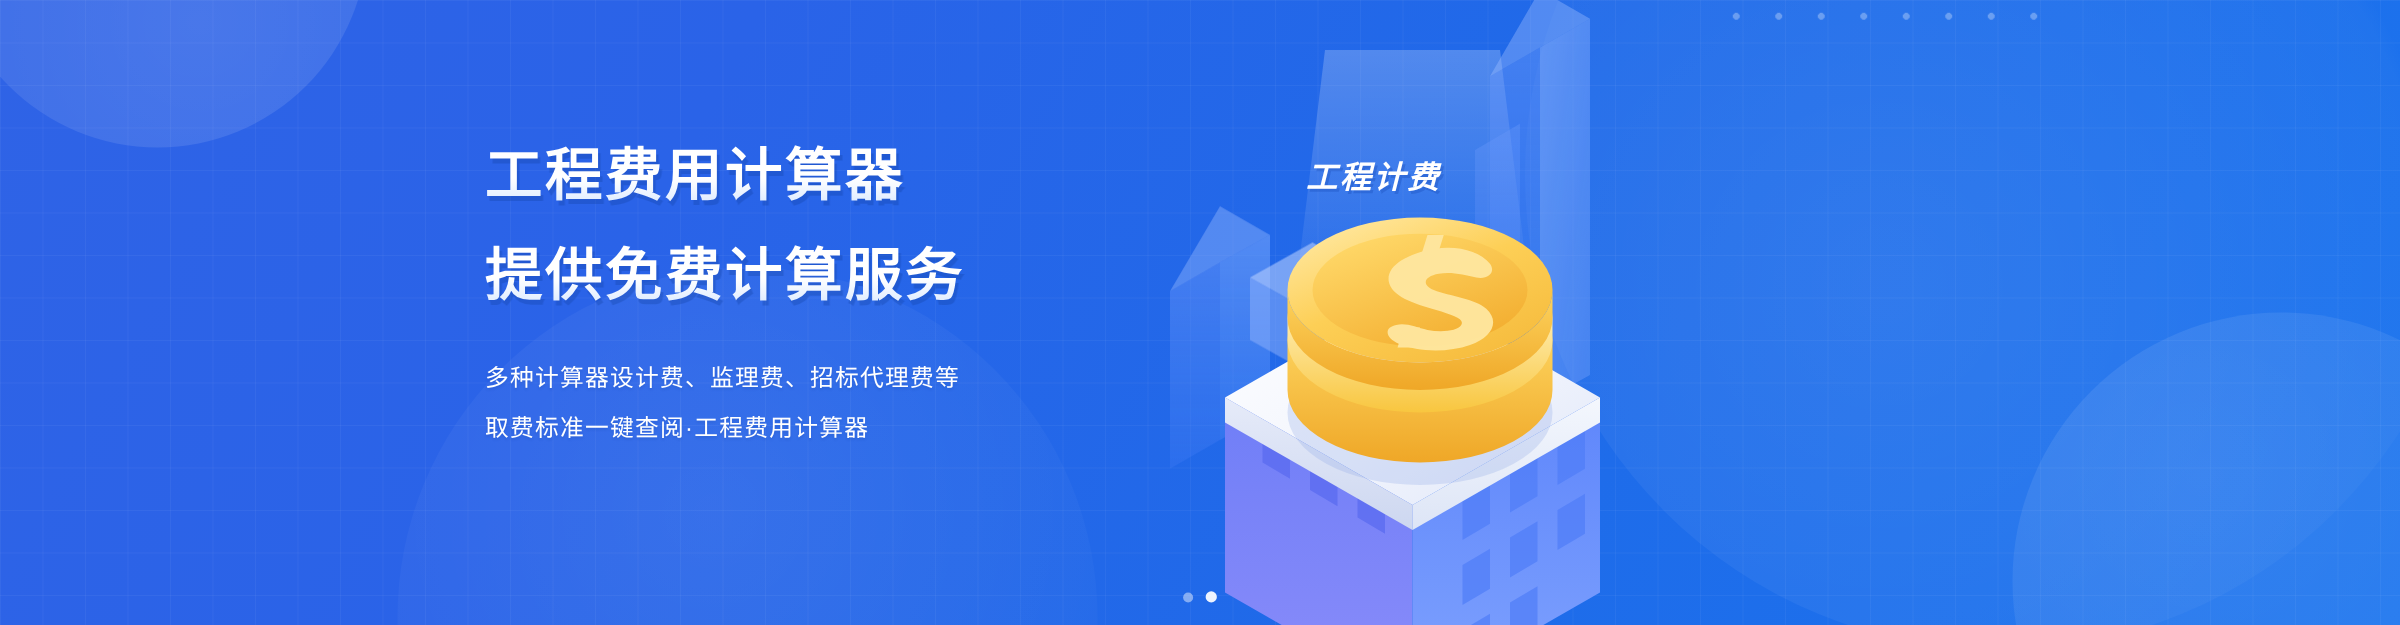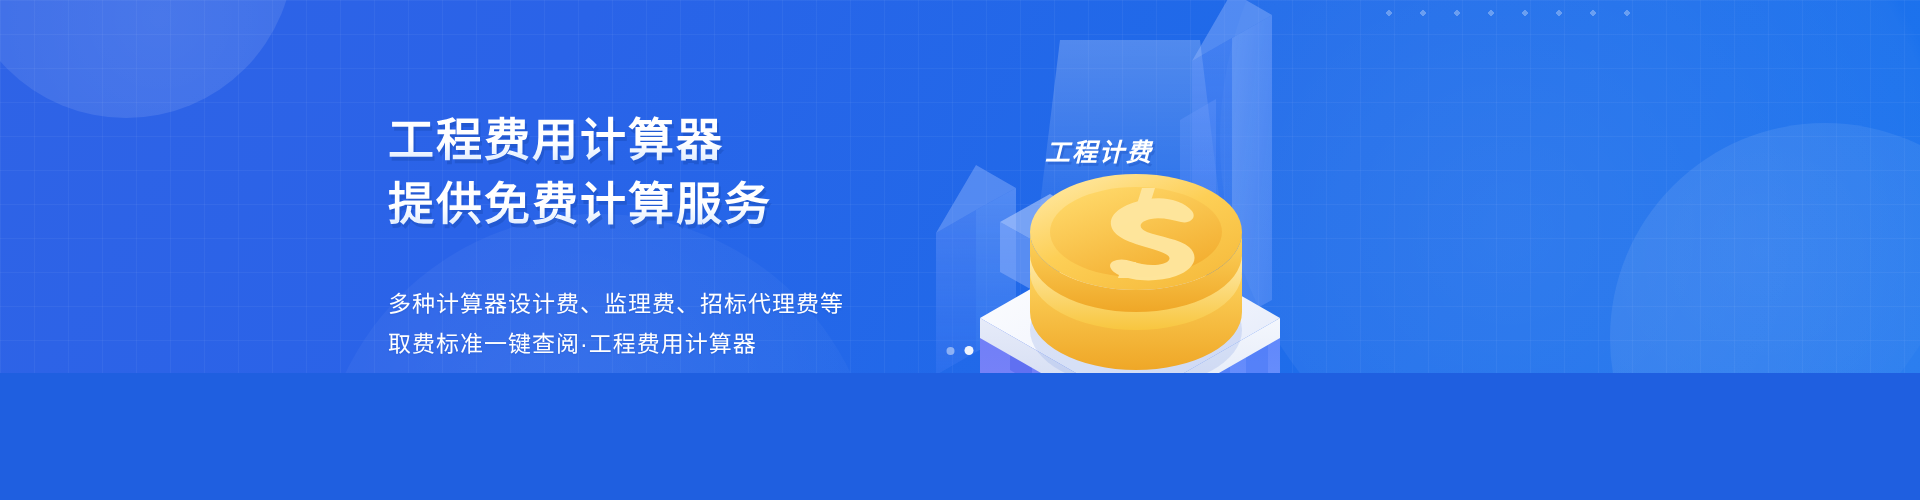--- a/index.html
+++ b/index.html
@@ -6,21 +6,21 @@
   html, body {
     margin: 0;
     padding: 0;
     background: #1f5fe0;
   }
   * { box-sizing: border-box; }
 
   .banner {
     position: relative;
     width: 1920px;
-    height: 373px;
+    height: 500px;
     overflow: hidden;
     font-family: "Liberation Sans", "DejaVu Sans", sans-serif;
     background: linear-gradient(118deg, #2f63e6 0%, #2a63e8 28%, #1f6ae9 60%, #1b74ee 100%);
   }
 
   
   .bg-grid {
     position: absolute;
     inset: 0;
     background-image:
@@ -100,25 +100,25 @@
     letter-spacing: 2px;
     color: #ffffff;
     background: linear-gradient(180deg, #ffffff 0%, #ffffff 54%, #d5e6ff 100%);
     -webkit-background-clip: text;
     background-clip: text;
     -webkit-text-fill-color: transparent;
     filter: drop-shadow(2px 4px 0 rgba(18, 62, 160, 0.30));
     margin: 0;
     white-space: nowrap;
   }
-  .headline + .headline { margin-top: 8px; }
+  .headline + .headline { margin-top: 24px; }
 
   .subcopy {
-    margin-top: 52px;
-    font-size: 23px;
+    margin-top: 36px;
+    font-size: 19px;
     line-height: 40px;
     color: #ffffff;
     letter-spacing: 1px;
     font-weight: 400;
     text-shadow: 0 1px 2px rgba(16, 54, 140, 0.18);
   }
   .subcopy div { white-space: nowrap; }
 
   
   .art {
@@ -127,21 +127,21 @@
     top: 0;
     width: 700px;
     height: 500px;
     pointer-events: none;
   }
   .art svg { display: block; }
 
   .badge {
     position: absolute;
     left: 1045px;
-    top: 132px;
+    top: 121px;
     font-size: 25px;
     font-weight: 800;
     font-style: italic;
     letter-spacing: 2px;
     color: #ffffff;
     text-shadow: 2px 3px 0 rgba(27, 76, 185, 0.35);
     white-space: nowrap;
   }
 
   

